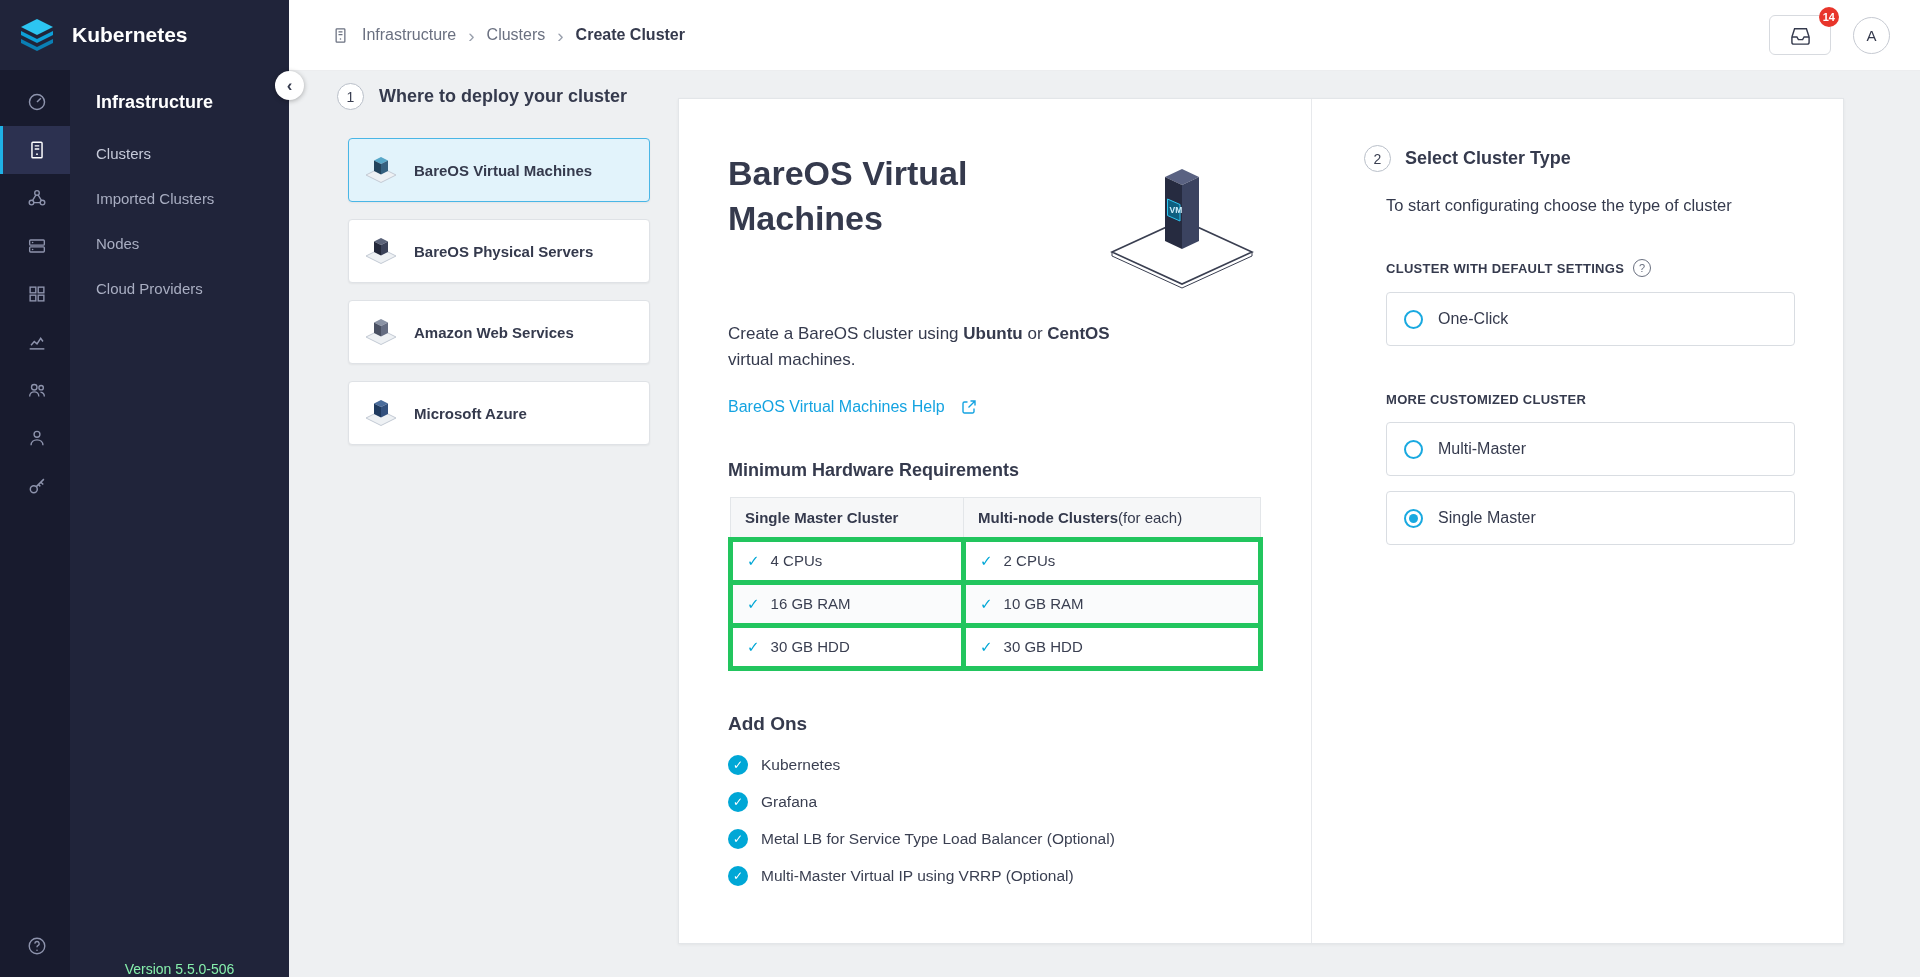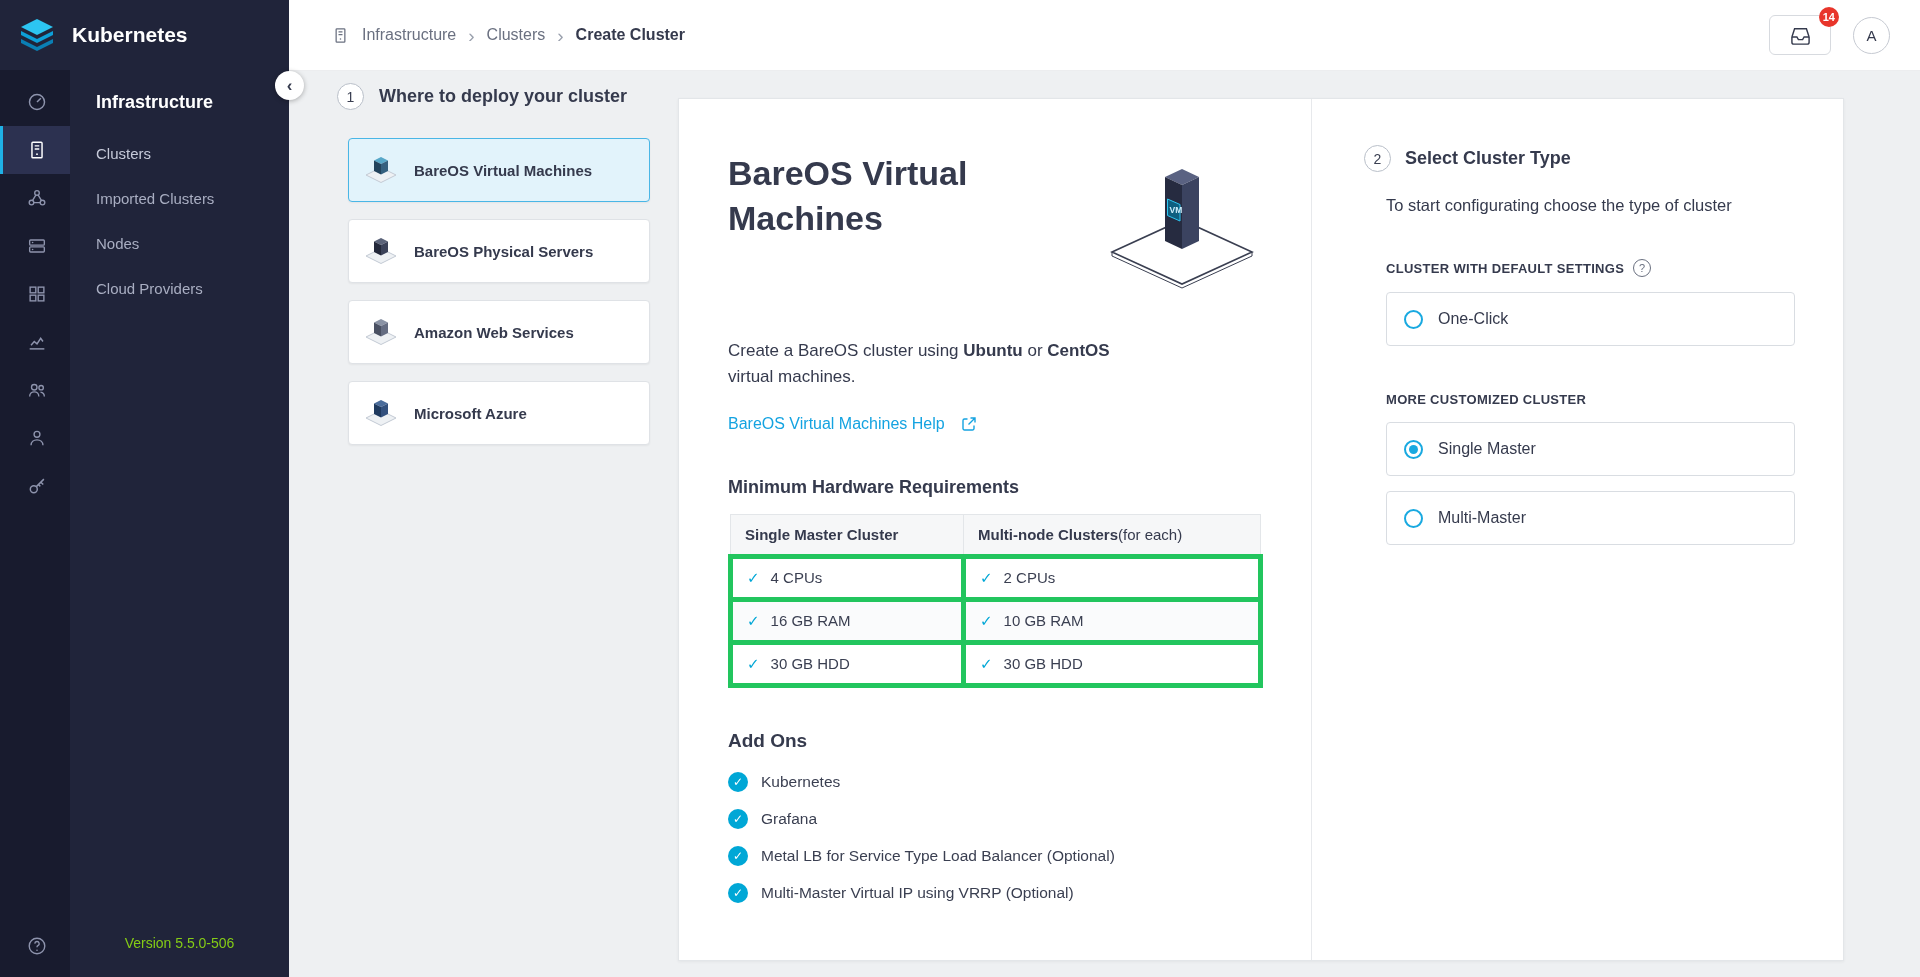--- a/index.html
+++ b/index.html
@@ -15,21 +15,21 @@
   .icon-rail{width:70px;background:#181b2e;display:flex;flex-direction:column;padding-top:8px;flex-shrink:0}
   .rail-item{height:48px;display:flex;align-items:center;justify-content:center;color:#8e94ad;border-left:3px solid transparent;cursor:pointer}
   .rail-item.active{background:#2c3150;color:#fff;border-left-color:#1fb1e6}
   .rail-spacer{flex:1}
   .rail-bottom{padding-bottom:14px}
   .nav-panel{flex:1;display:flex;flex-direction:column;padding:22px 0 0 26px}
   .nav-title{color:#fff;font-size:18px;font-weight:bold;margin-bottom:32px}
   .nav-item{color:#a9aec2;font-size:15px;margin-bottom:28px;cursor:pointer}
   .nav-item.current{color:#c6cad9}
   .nav-spacer{flex:1}
-  .version{color:#84cc16;font-size:14px;padding-bottom:26px;text-align:center;margin-left:-26px}
+  .version{color:#86efac;font-size:14px;text-align:center;margin-left:-26px}
   .collapse-btn{position:absolute;left:275px;top:71px;width:29px;height:29px;border-radius:50%;background:#fff;box-shadow:0 1px 5px rgba(0,0,0,.3);display:flex;align-items:center;justify-content:center;font-size:17px;color:#353a4d;cursor:pointer;z-index:5;font-weight:bold}
 
   
   .main{flex:1;display:flex;flex-direction:column;min-width:0}
   .topbar{height:71px;background:#fff;display:flex;align-items:center;padding:0 30px 0 42px;flex-shrink:0;border-bottom:1px solid #ecedef}
   .breadcrumb{display:flex;align-items:center;gap:12px;color:#6a7080;font-size:16px}
   .bc-icon{color:#6a7080;display:flex}
   .crumb{cursor:pointer}
   .crumb.current{color:#353a4d;font-weight:bold;cursor:default}
   .crumb-sep{color:#9aa0ad;font-size:19px;line-height:1}
@@ -49,21 +49,21 @@
   .provider-card.selected{background:#e2f3fb;border-color:#49b6e6}
   .provider-label{font-size:15px;font-weight:bold;color:#353a4d}
 
   .content-panel{flex:1;max-width:1166px;margin:15px 56px 24px 28px;background:#fff;border:1px solid #e3e6e9;box-shadow:0 1px 3px rgba(0,0,0,.05);display:flex;min-height:748px;align-items:stretch}
 
   
   .details{width:633px;flex-shrink:0;border-right:1px solid #e7e9ec;padding:52px 40px 40px 49px}
   .details-header{display:flex;justify-content:space-between;align-items:flex-start}
   .details-title{font-size:34px;line-height:1.32;font-weight:bold;max-width:300px;color:#353a4d}
   .illustration{margin:6px 4px 0 0;flex-shrink:0}
-  .desc{font-size:17px;line-height:1.55;margin-top:41px;max-width:410px;color:#353a4d}
+  .desc{font-size:17px;line-height:1.55;margin-top:24px;max-width:410px;color:#353a4d}
   .help-link{display:inline-flex;align-items:center;gap:16px;color:#14a3e1;font-size:16px;margin-top:24px;cursor:pointer;text-decoration:none}
   .hw-title{font-size:18px;font-weight:bold;margin-top:44px;color:#353a4d}
   .hw-table{border-collapse:collapse;margin-top:16px;width:535px;font-size:15px}
   .hw-table th{background:#f6f7f8;border:1px solid #e3e6e9;text-align:left;padding:11px 14px;font-weight:bold;color:#353a4d}
   .hw-table th .suffix{font-weight:normal}
   .hw-table td{border:5px solid #22c55e;padding:10px 14px}
   .hw-table tbody tr:nth-child(even) td{background:#fafbfc}
   .hw-table td.c1{width:233px}
   .cell-check{color:#00a7d6;font-weight:bold;margin-right:11px}
   .addons-title{font-size:19px;font-weight:bold;margin-top:42px;color:#353a4d}
@@ -357,29 +357,29 @@
             </div>
             <div class="option-card">
               <span class="radio"></span>
               <span>One-Click</span>
             </div>
 
             <div class="section-label second">
               <span>MORE CUSTOMIZED CLUSTER</span>
             </div>
             <div class="option-card">
+              <span class="radio"></span>
+              <span>Multi-Master</span>
+            </div>
+            <div class="option-card">
               <span class="radio checked">
                   <span class="radio-dot"></span>
                 </span>
               <span>Single Master</span>
             </div>
-            <div class="option-card">
-              <span class="radio"></span>
-              <span>Multi-Master</span>
-            </div>
 
           </div>
         </section>
 
       </div>
     </div>
   </div>
 </div>
 
 </body></html>

